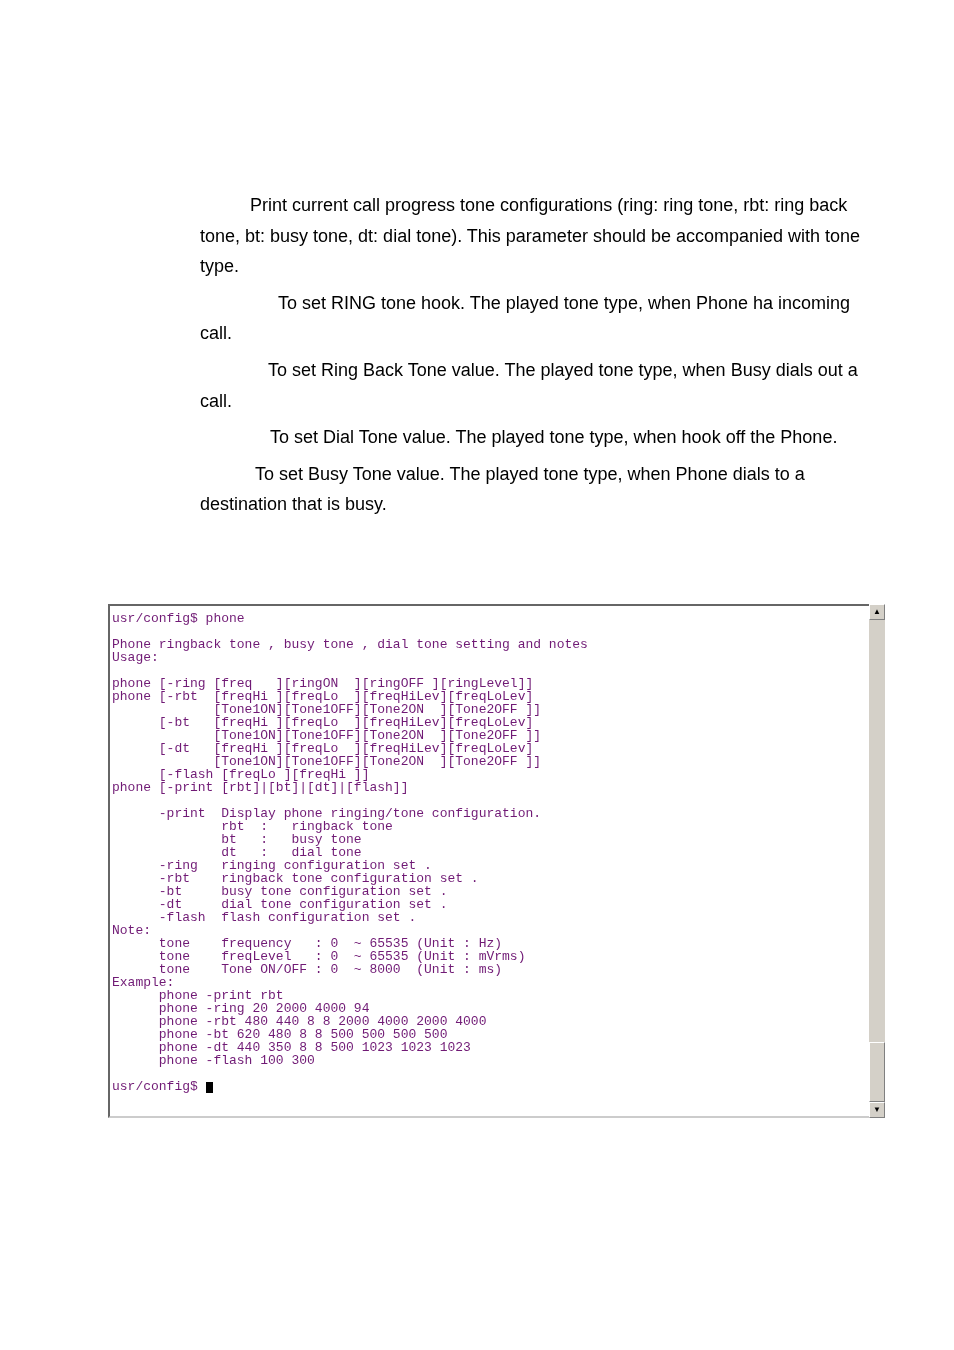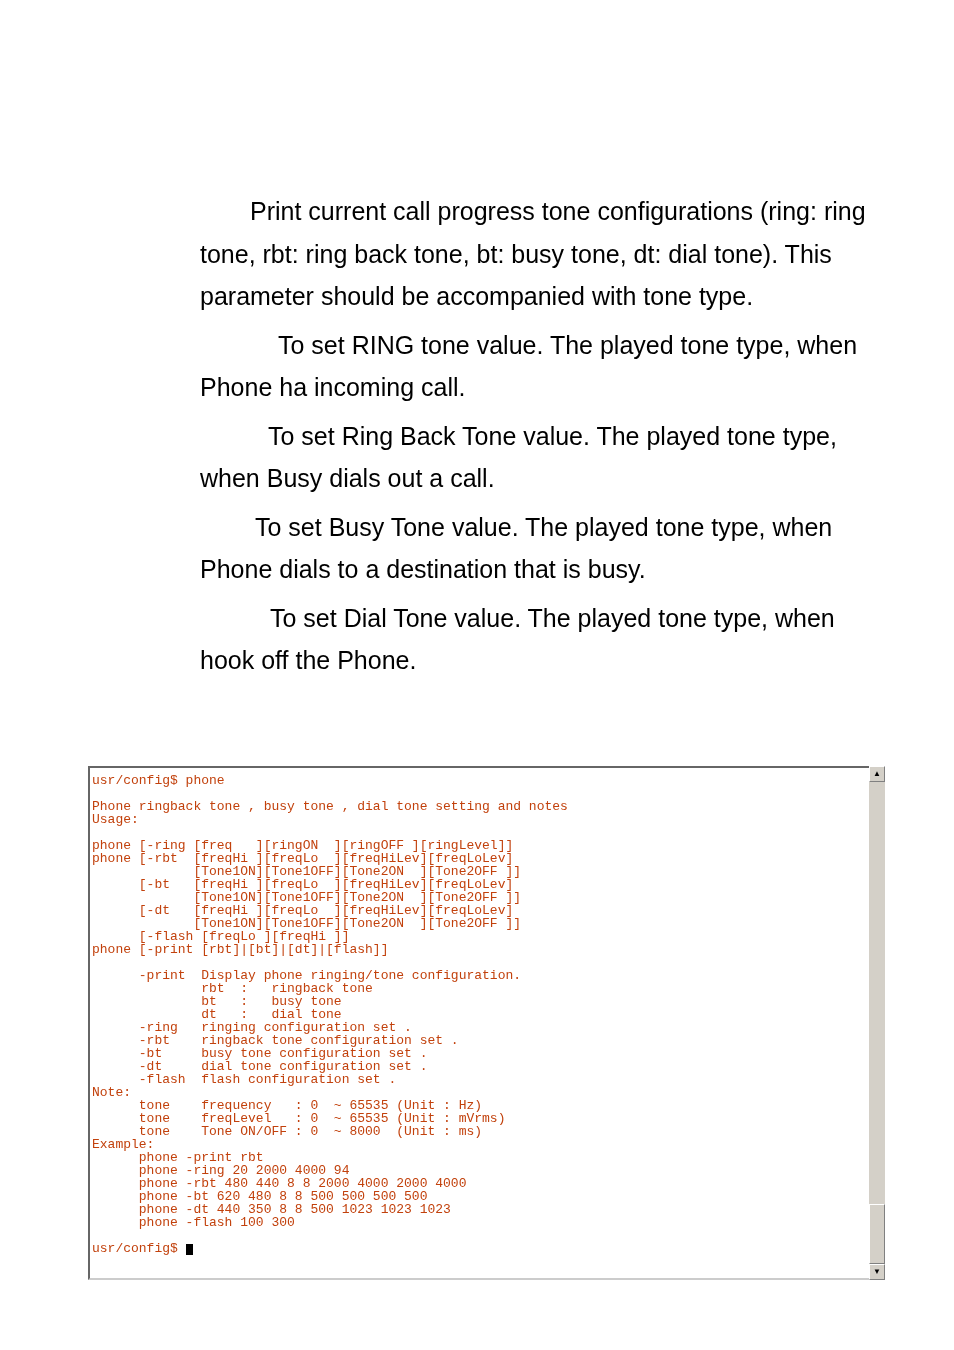--- a/index.html
+++ b/index.html
@@ -5,21 +5,21 @@
     body {
       margin: 0;
       padding: 0;
       background: #fff;
       font-family: Arial, sans-serif;
       width: 954px;
     }
     .body-text {
       padding: 190px 80px 40px 200px;
       font-family: Arial, sans-serif;
-      font-size: 25px;
+      font-size: 18px;
       color: #000;
       line-height: 1.7;
     }
     .para {
       margin: 0 0 6px 0;
     }
     .indent1 { text-indent: 50px; }
     .indent2 { text-indent: 78px; }
     .indent3 { text-indent: 68px; }
     .indent4 { text-indent: 55px; }
@@ -32,26 +32,27 @@
       background: #fff;
       border: 2px solid #888;
       border-right: none;
       border-top-color: #666;
       border-left-color: #666;
       border-bottom-color: #ccc;
       font-family: "Fixedsys", "Courier New", monospace;
       font-size: 13px;
       line-height: 13px;
       letter-spacing: 0px;
-      color: #c2410c;
+      color: #701a75;
       white-space: pre;
       padding: 6px 16px 6px 2px;
       box-sizing: border-box;
       overflow: hidden;
       height: 514px;
+      margin-left: 20px;
     }
     .scrollbar {
       position: absolute;
       right: -16px;
       top: 0;
       bottom: 0;
       width: 16px;
       background: #d4d0c8;
       display: flex;
       flex-direction: column;
@@ -93,24 +94,24 @@
       height: 11px;
       background: #000;
       vertical-align: bottom;
     }
   </style>
 </head>
 <body>
 
 <div class="body-text">
   <p class="para indent1">Print current call progress tone configurations (ring: ring tone, rbt: ring back tone, bt: busy tone, dt: dial tone). This parameter should be accompanied with tone type.</p>
-  <p class="para indent2">To set RING tone value. The played tone type, when Phone ha incoming call.</p>
+  <p class="para indent2">To set RING tone hook. The played tone type, when Phone ha incoming call.</p>
   <p class="para indent3">To set Ring Back Tone value. The played tone type, when Busy dials out a call.</p>
+  <p class="para indent5">To set Dial Tone value. The played tone type, when hook off the Phone.</p>
   <p class="para indent4">To set Busy Tone value. The played tone type, when Phone dials to a destination that is busy.</p>
-  <p class="para indent5">To set Dial Tone value. The played tone type, when hook off the Phone.</p>
 </div>
 
 <div class="terminal-wrapper">
   <div class="terminal"><span>usr/config$ phone
 
 Phone ringback tone , busy tone , dial tone setting and notes
 Usage:
 
 phone [-ring [freq   ][ringON  ][ringOFF ][ringLevel]]
 phone [-rbt  [freqHi ][freqLo  ][freqHiLev][freqLoLev]

